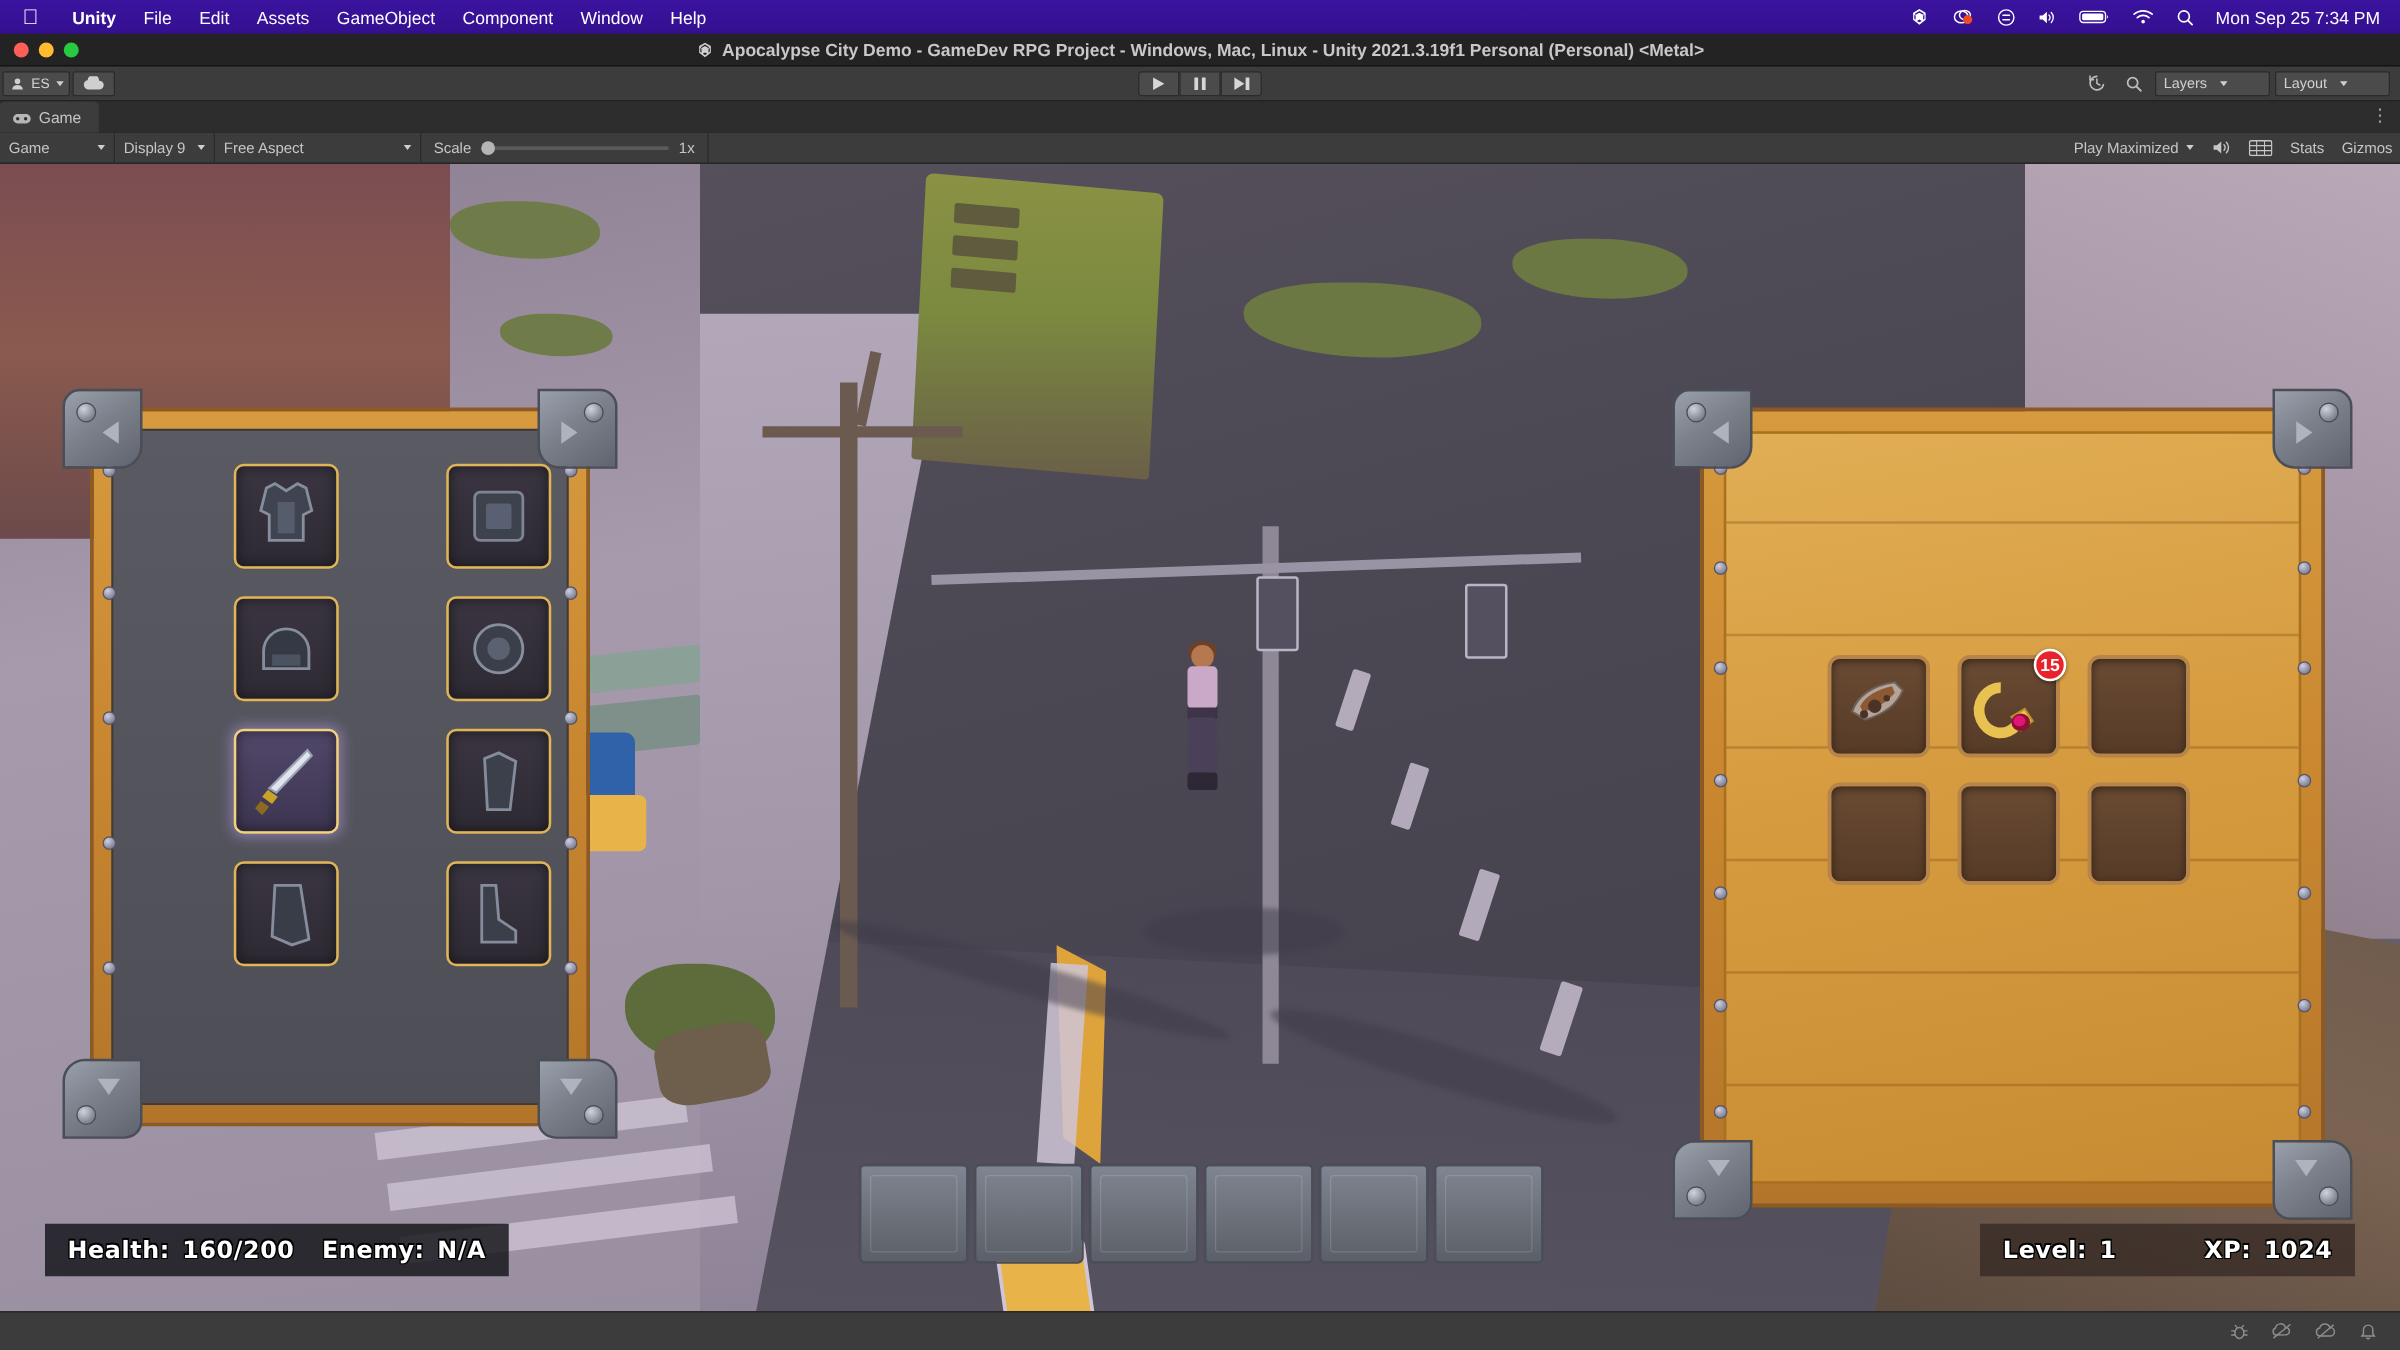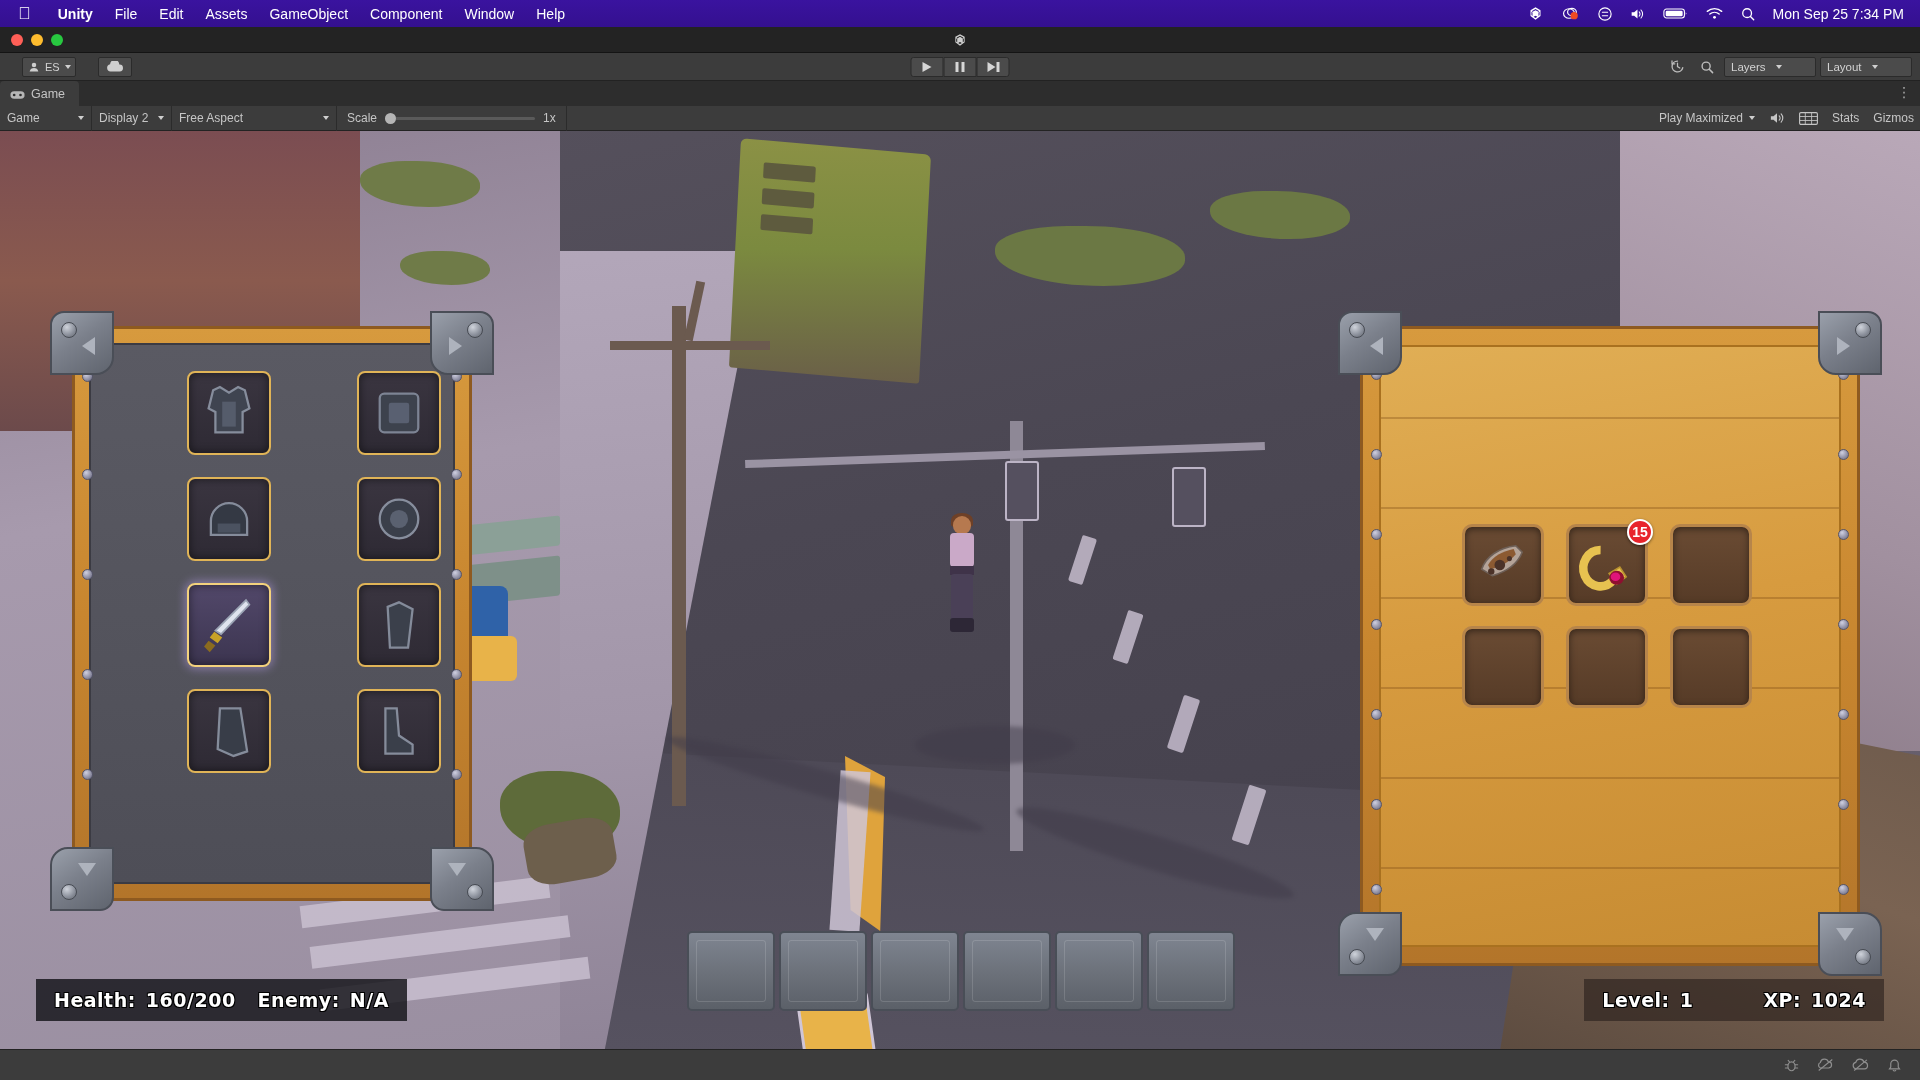--- a/index.html
+++ b/index.html
@@ -45,21 +45,21 @@
   
   .toolbar {
     position: absolute; top: 53px; left: 0; width: 1920px; height: 28px;
     background: #3c3c3c; border-bottom: 1px solid #222;
     display: flex; align-items: center; z-index: 35;
   }
   .tb-group { display: flex; align-items: center; }
   .tb-btn {
     height: 20px; background: #4b4b4b; border: 1px solid #2b2b2b; border-radius: 2px;
     display: flex; align-items: center; justify-content: center;
-    color: #d2d2d2; font-size: 11px; padding: 0 6px; margin-left: 22px;
+    color: #d2d2d2; font-size: 11px; padding: 0 6px; margin-left: 2px;
   }
   .tb-account { gap: 5px; padding: 0 4px 0 5px; }
   .tb-cloud { width: 34px; }
   .caret { width: 0; height: 0; border-left: 3.5px solid transparent; border-right: 3.5px solid transparent; border-top: 4px solid #cfcfcf; }
   .play-group {
     position: absolute; left: 50%; transform: translateX(-50%);
     display: flex; align-items: center;
   }
   .play-btn {
     width: 33px; height: 20px; background: #4b4b4b; border: 1px solid #2b2b2b;
@@ -372,20 +372,21 @@
     <span class="dot r"></span>
     <span class="dot y"></span>
     <span class="dot g"></span>
   </div>
   <div class="ttl">
     <span class="unity-cube">
       <svg width="14" height="14" viewBox="0 0 24 24">
           <path fill="#cfcfcf" d="M12 2l8 4.6v9.2L12 22l-8-6.2V6.6L12 2zm0 2.6L6.6 7.8v1.9L12 6.6l5.4 3.1V7.8L12 4.6zM5.5 9.3v5.2l1.7 1.3V10.3L5.5 9.3zm13 0l-1.7 1v5.5l1.7-1.3V9.3zM8.9 17.2L12 19l3.1-1.8-3.1-1.8-3.1 1.8z"></path>
         </svg>
     </span>
+    <span>Apocalypse City Demo - GameDev RPG Project - Windows, Mac, Linux - Unity 2021.3.19f1 Personal (Personal) &lt;Metal&gt;</span>
   </div>
 </div>
 
 <div class="toolbar">
   <div class="tb-group">
     <div class="tb-btn tb-account">
       <svg width="12" height="12" viewBox="0 0 16 16">
           <circle cx="8" cy="5.3" r="3" fill="#cfcfcf"></circle>
           <path d="M2.2 14c.6-3.2 3-4.6 5.8-4.6S13.2 10.8 13.8 14z" fill="#cfcfcf"></path>
         </svg>
@@ -455,21 +456,21 @@
   </div>
   <span class="kebab">⋮</span>
 </div>
 
 <div class="gvbar">
   <div class="gv-sel" style="width:92px">
     <span>Game</span>
     <span class="caret"></span>
   </div>
   <div class="gv-sel" style="width:80px">
-    <span>Display 2</span>
+    <span>Display 9</span>
     <span class="caret"></span>
   </div>
   <div class="gv-sel" style="width:165px">
     <span>Free Aspect</span>
     <span class="caret"></span>
   </div>
   <div class="gv-scale">
     <span>Scale</span>
     <span class="slider">
         <span class="knob"></span>

